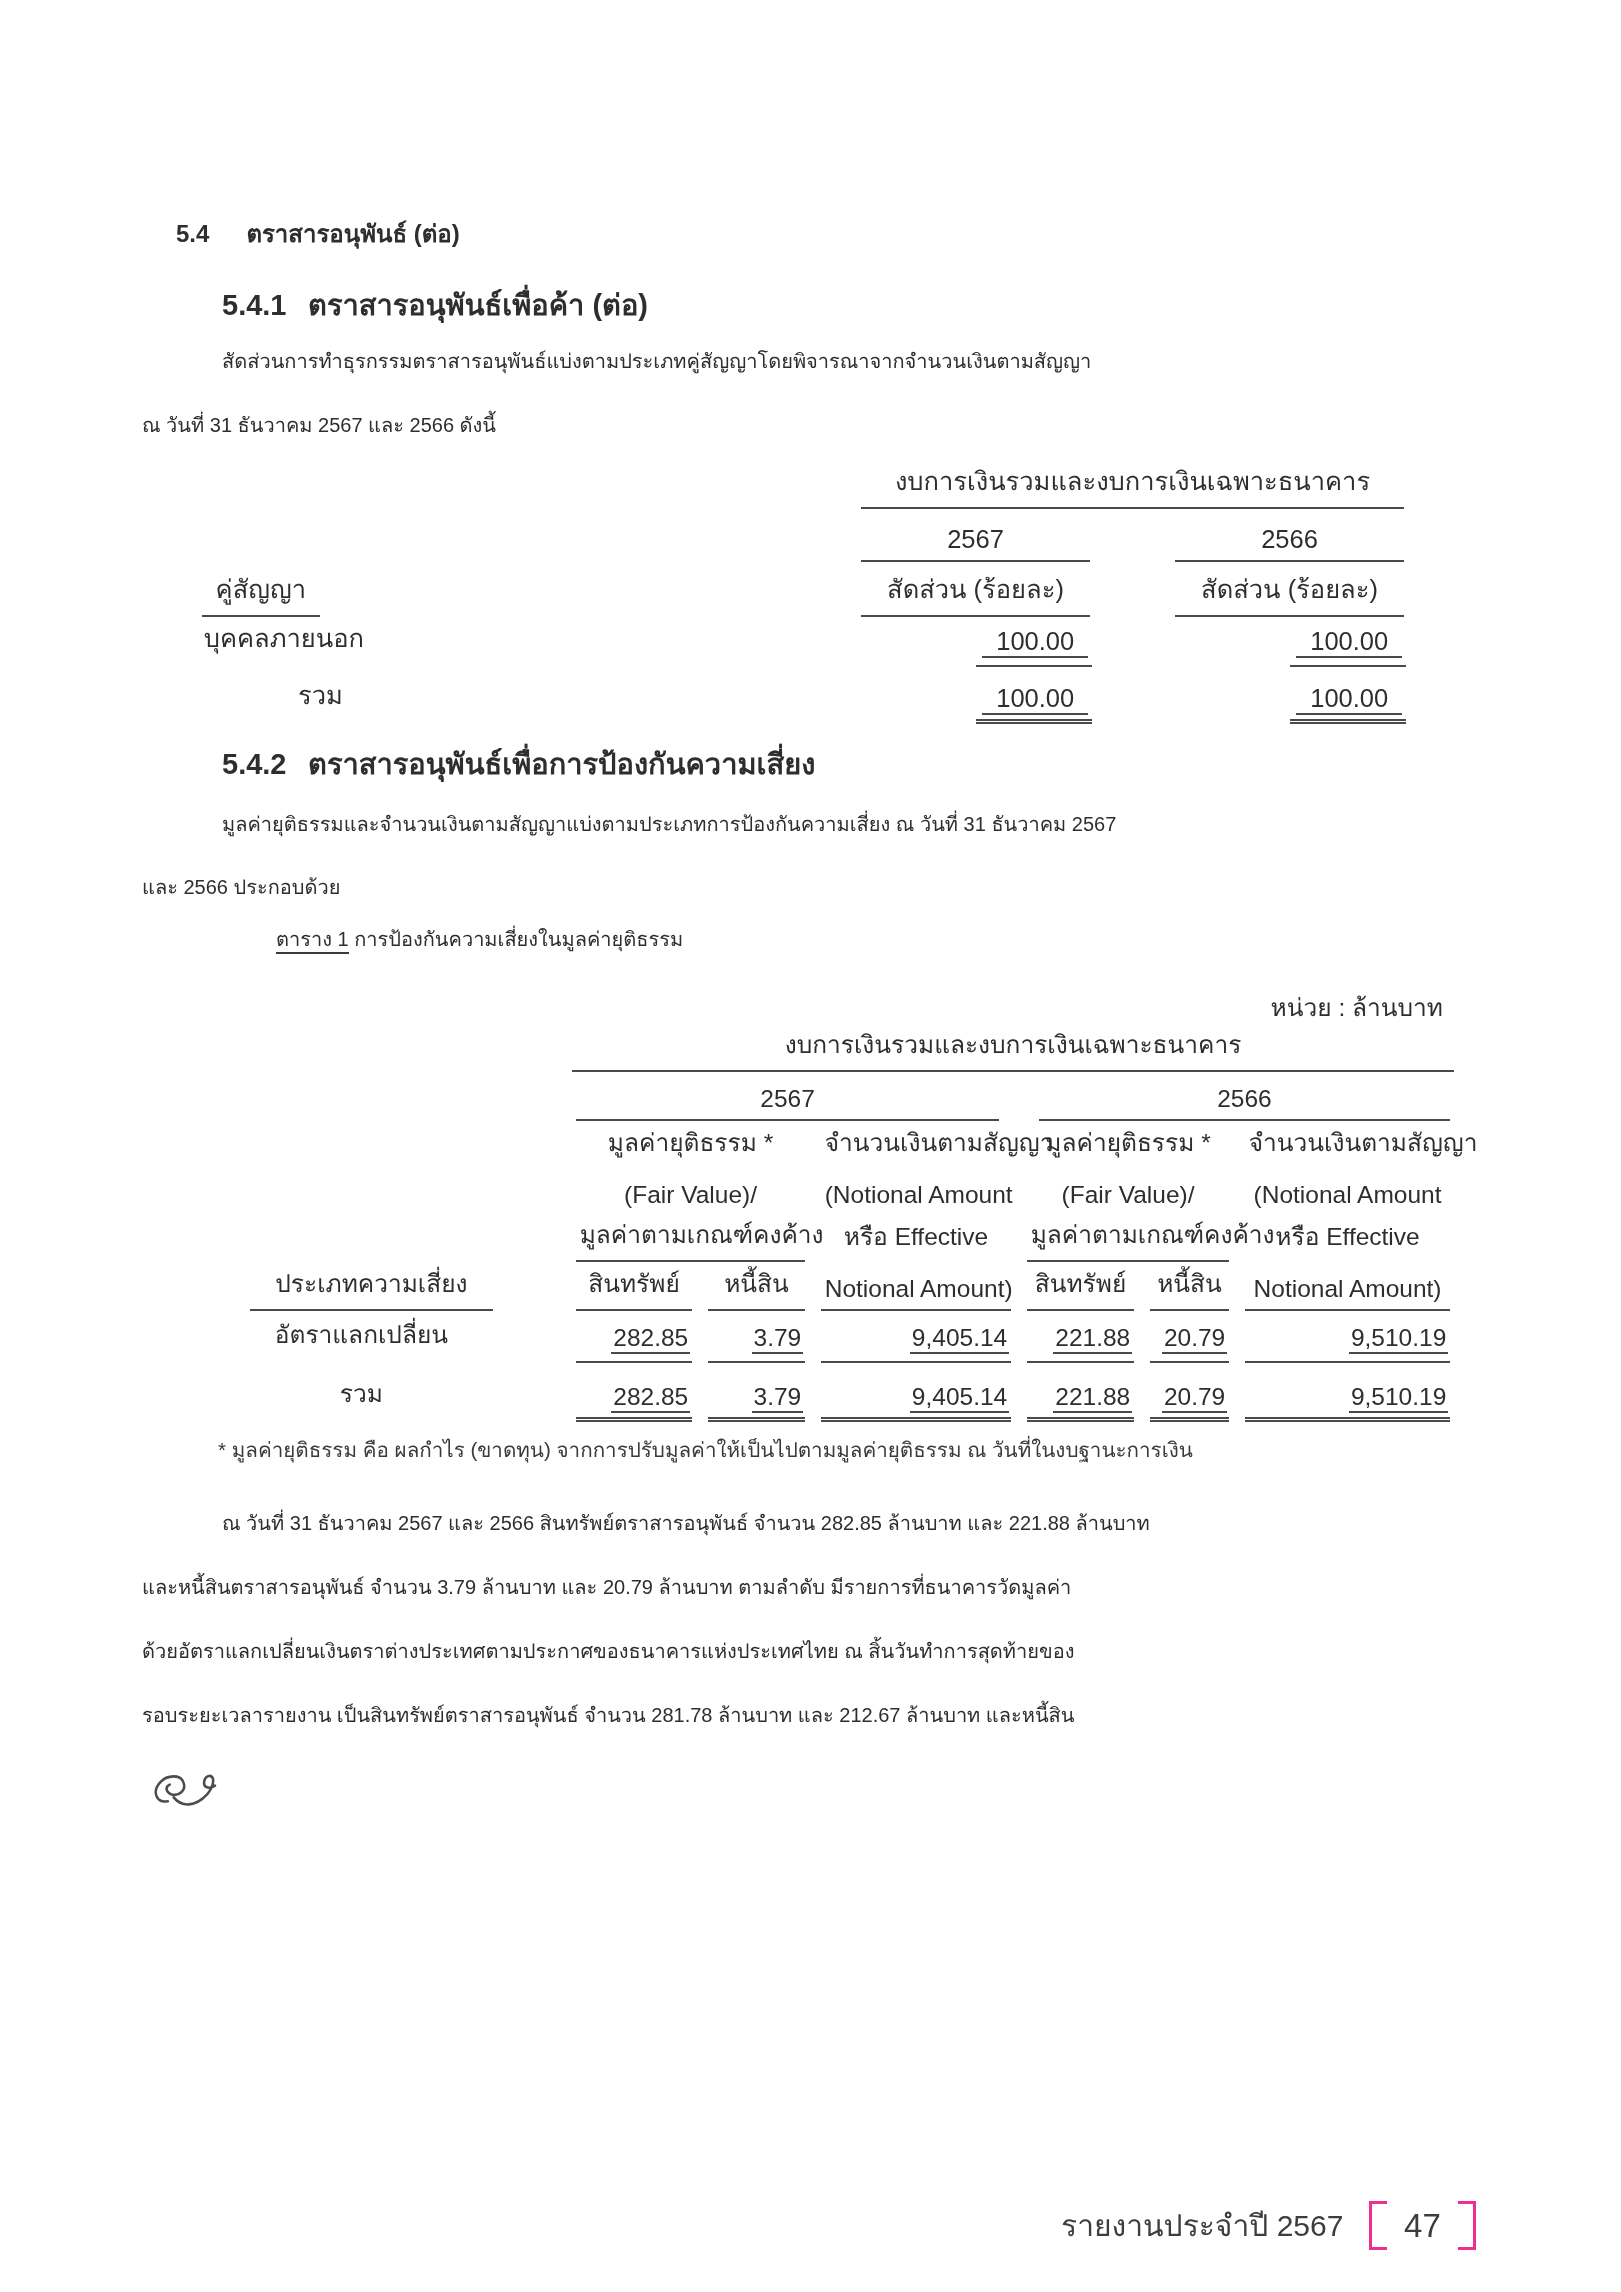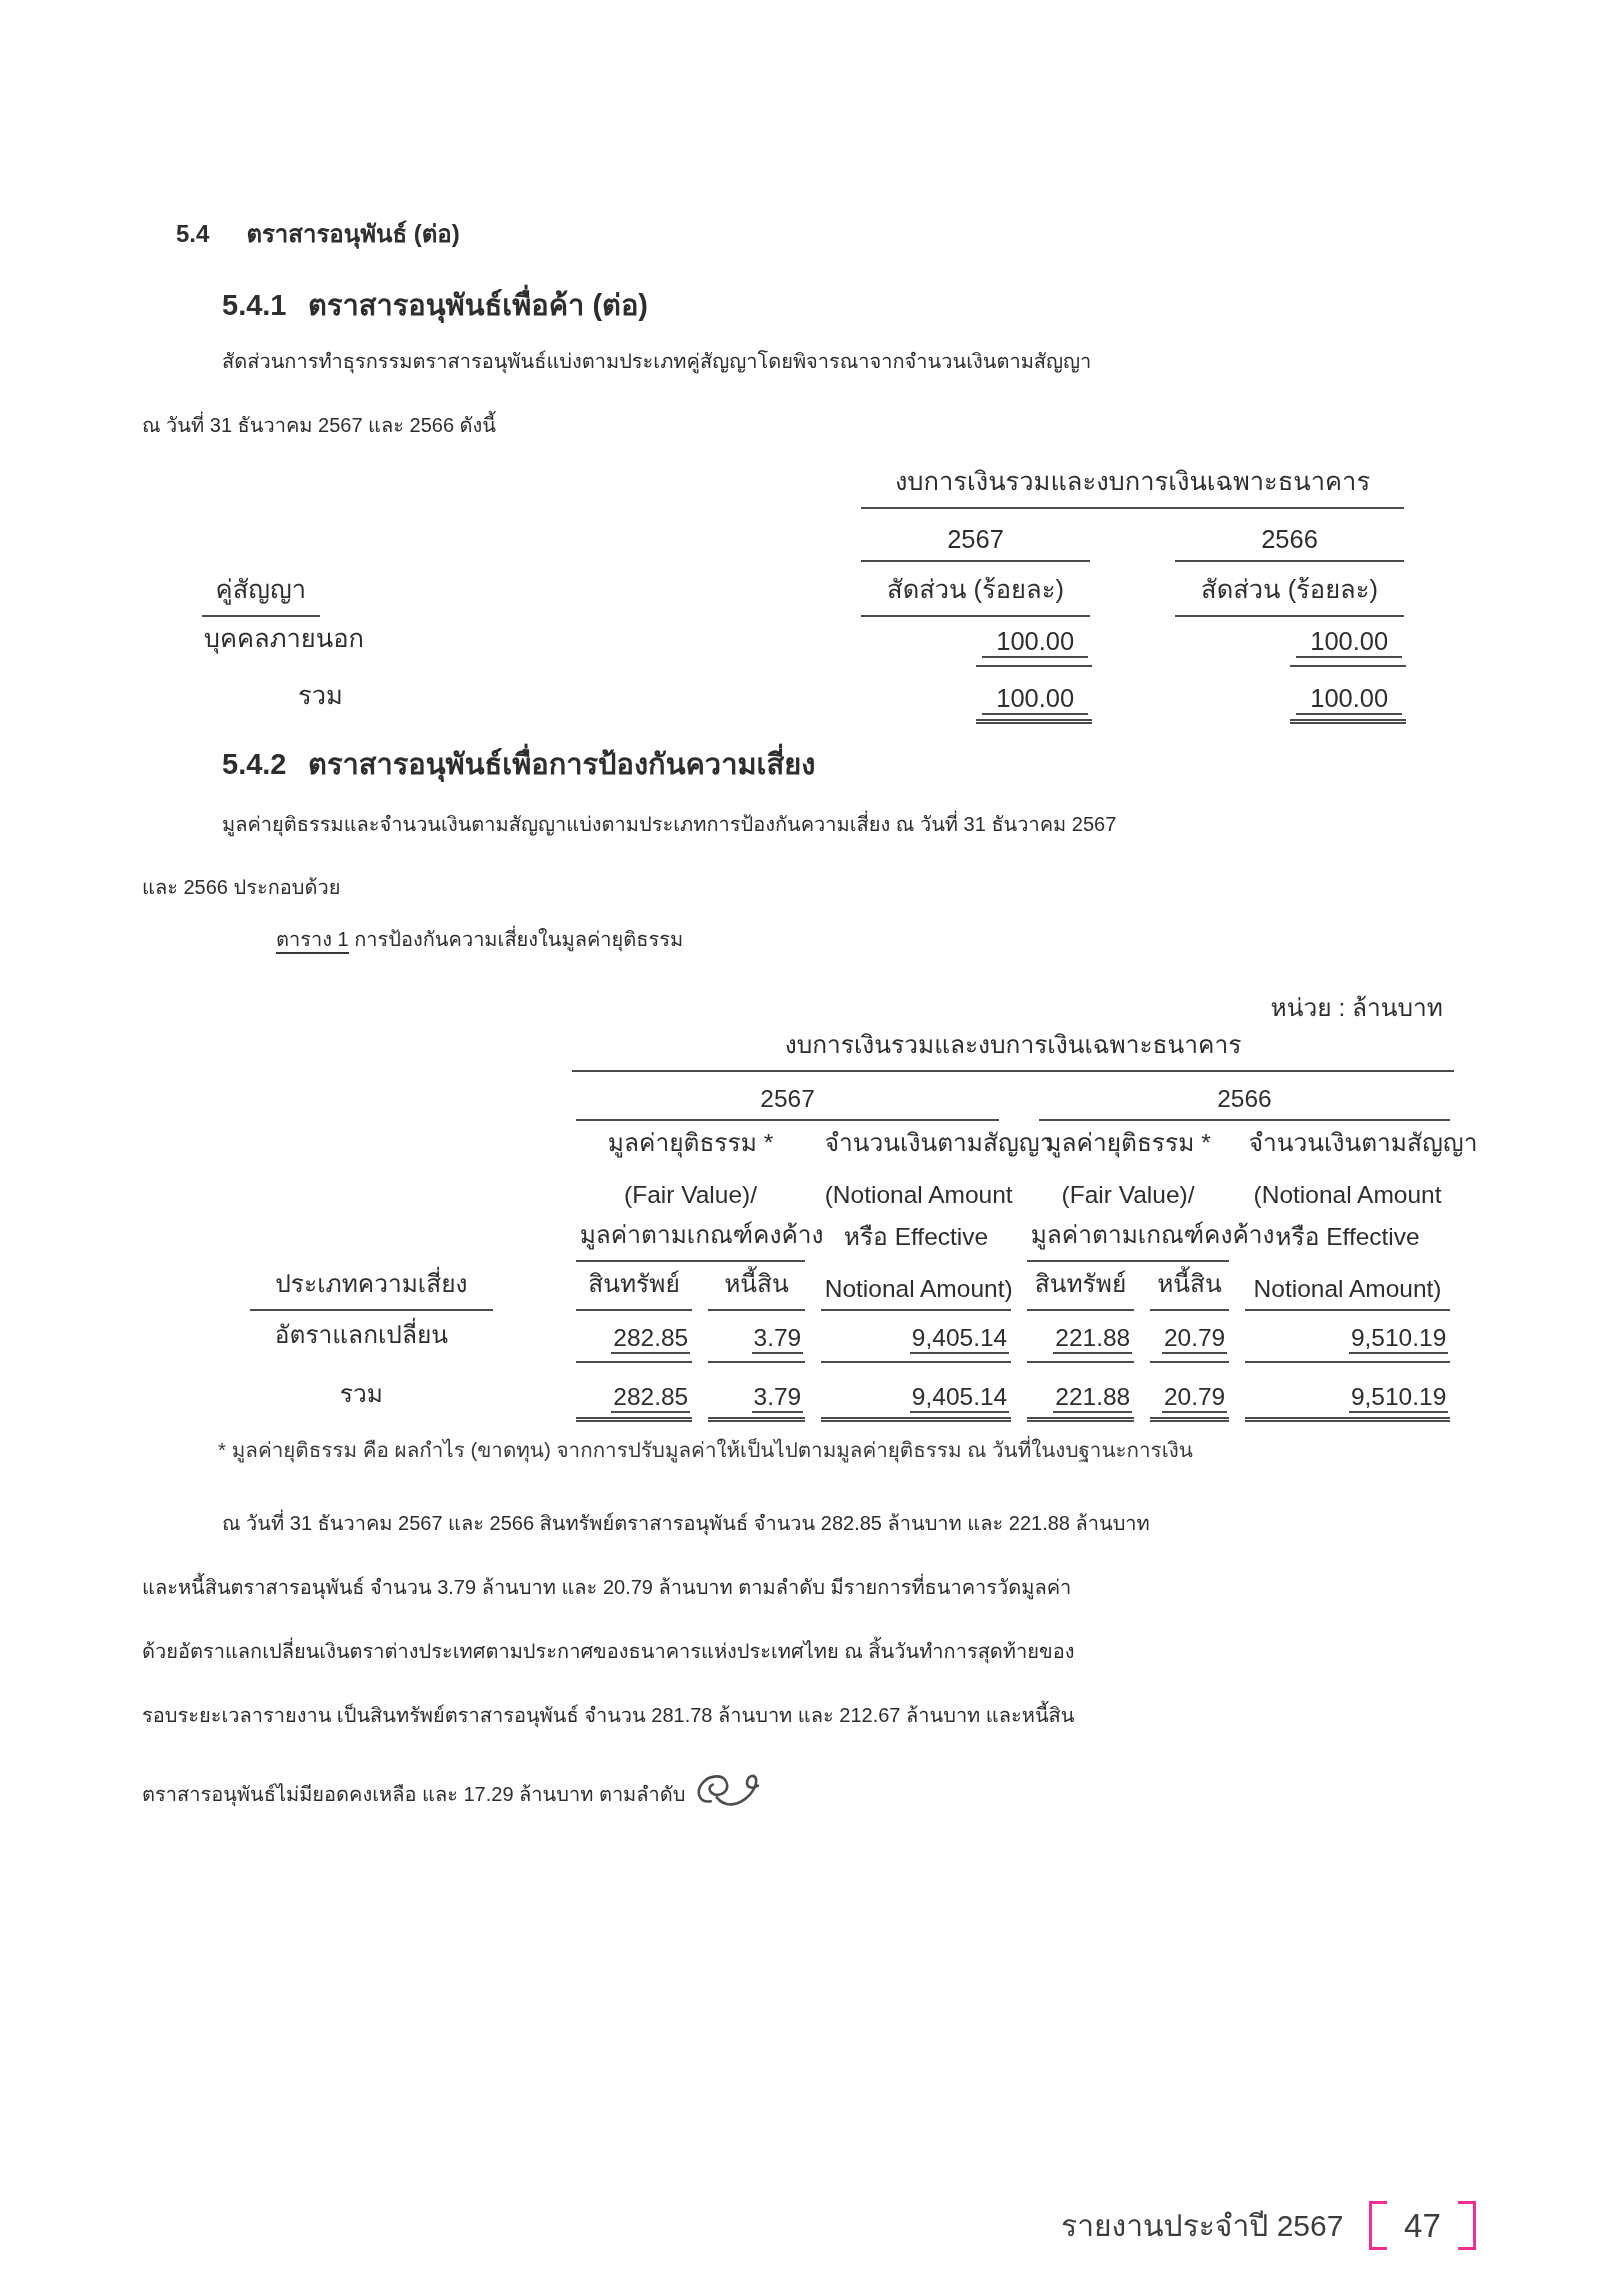--- a/index.html
+++ b/index.html
@@ -243,21 +243,21 @@
   </tbody>
     </table>
 
   <div class="abs small-txt" style="left:218px; top:1433px;">* มูลค่ายุติธรรม  คือ  ผลกำไร (ขาดทุน) จากการปรับมูลค่าให้เป็นไปตามมูลค่ายุติธรรม ณ วันที่ในงบฐานะการเงิน</div>
 
   <div class="abs body-txt" style="left:222px; top:1507px;">ณ วันที่ 31 ธันวาคม 2567 และ 2566 สินทรัพย์ตราสารอนุพันธ์ จำนวน 282.85 ล้านบาท และ 221.88 ล้านบาท</div>
   <div class="abs body-txt" style="left:142px; top:1571px;">และหนี้สินตราสารอนุพันธ์ จำนวน 3.79 ล้านบาท และ 20.79 ล้านบาท ตามลำดับ มีรายการที่ธนาคารวัดมูลค่า</div>
   <div class="abs body-txt" style="left:142px; top:1635px;">ด้วยอัตราแลกเปลี่ยนเงินตราต่างประเทศตามประกาศของธนาคารแห่งประเทศไทย ณ สิ้นวันทำการสุดท้ายของ</div>
   <div class="abs body-txt" style="left:142px; top:1699px;">รอบระยะเวลารายงาน เป็นสินทรัพย์ตราสารอนุพันธ์ จำนวน 281.78 ล้านบาท และ 212.67 ล้านบาท และหนี้สิน</div>
   <div class="abs body-txt" style="left:142px; top:1762px;">
-    <span>ตราสารอนุพันธ์ไม่มียอดคงเหลือ และ 17.29 ล้านบาท ตามลำดับ</span><span class="sig"><svg width="73" height="57" viewBox="0 0 74 58" xmlns="http://www.w3.org/2000/svg">
+    <span class="sig"><svg width="73" height="57" viewBox="0 0 74 58" xmlns="http://www.w3.org/2000/svg">
           <path d="M20,40 C8,42 4,30 12,21 C19,13 33,12 36,21 C39,29 31,35 24,33 C18,31 17,25 22,23 M26,36 C34,46 48,46 60,33 C64,28 67,23 66,17 C64,12 58,14 57,20 C56,26 62,28 68,24" fill="none" stroke="#4d4d4d" stroke-width="2.6" stroke-linecap="round"></path>
         </svg></span>
   </div>
 
   <div class="footer">
     <span class="footer-label">รายงานประจำปี 2567</span>
     <span class="bk bk-l" style="border-color:#ee2f8e;"></span>
     <span class="page-num">47</span>
     <span class="bk bk-r" style="border-color:#ee2f8e;"></span>
   </div>

